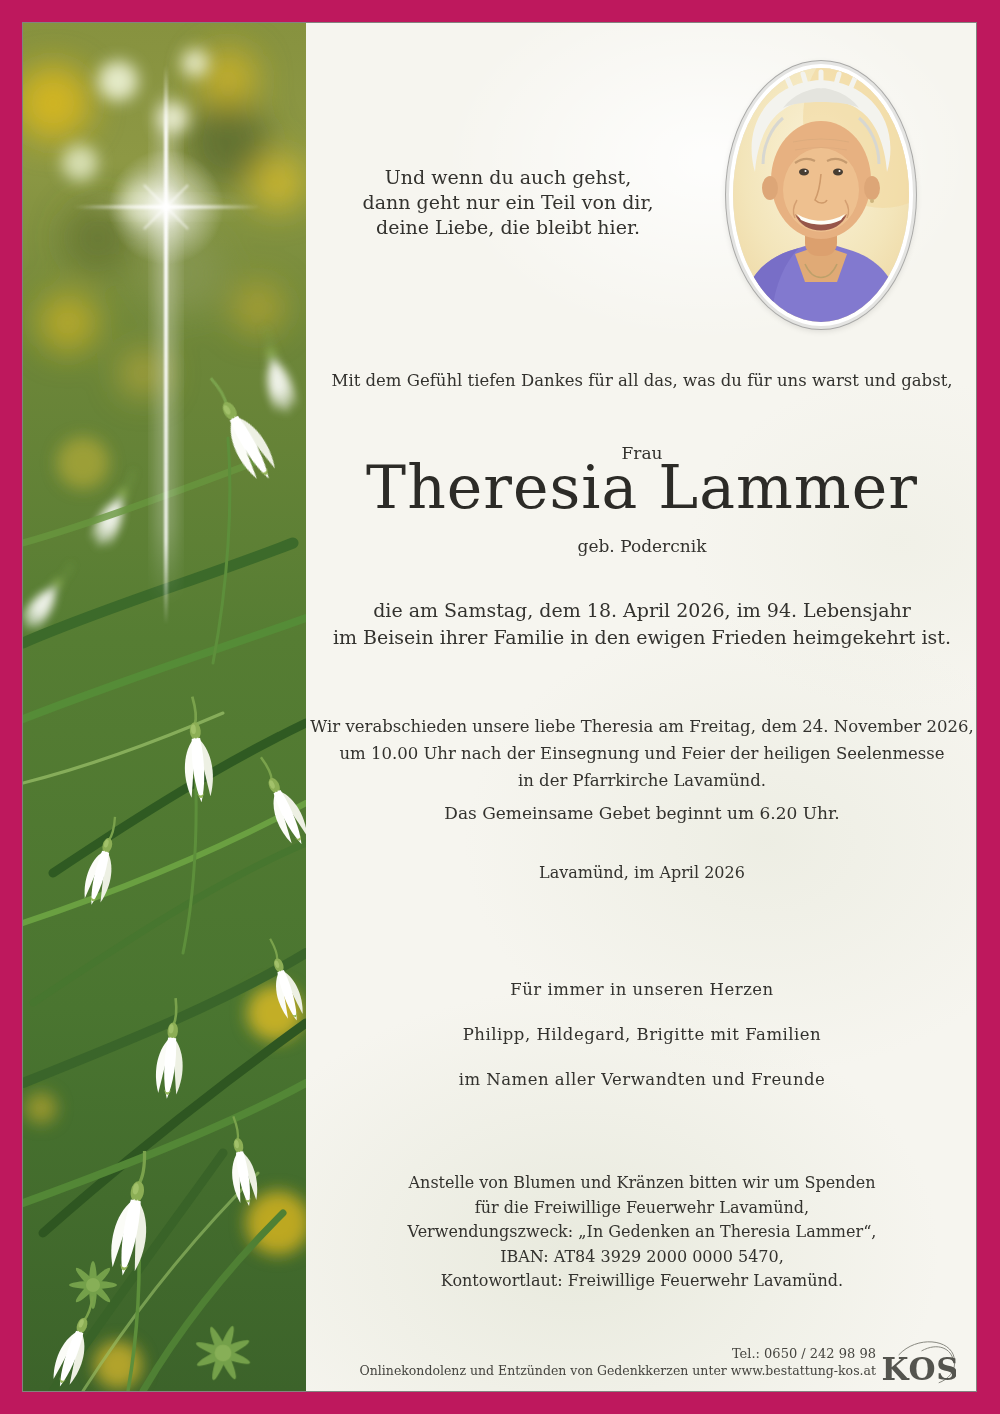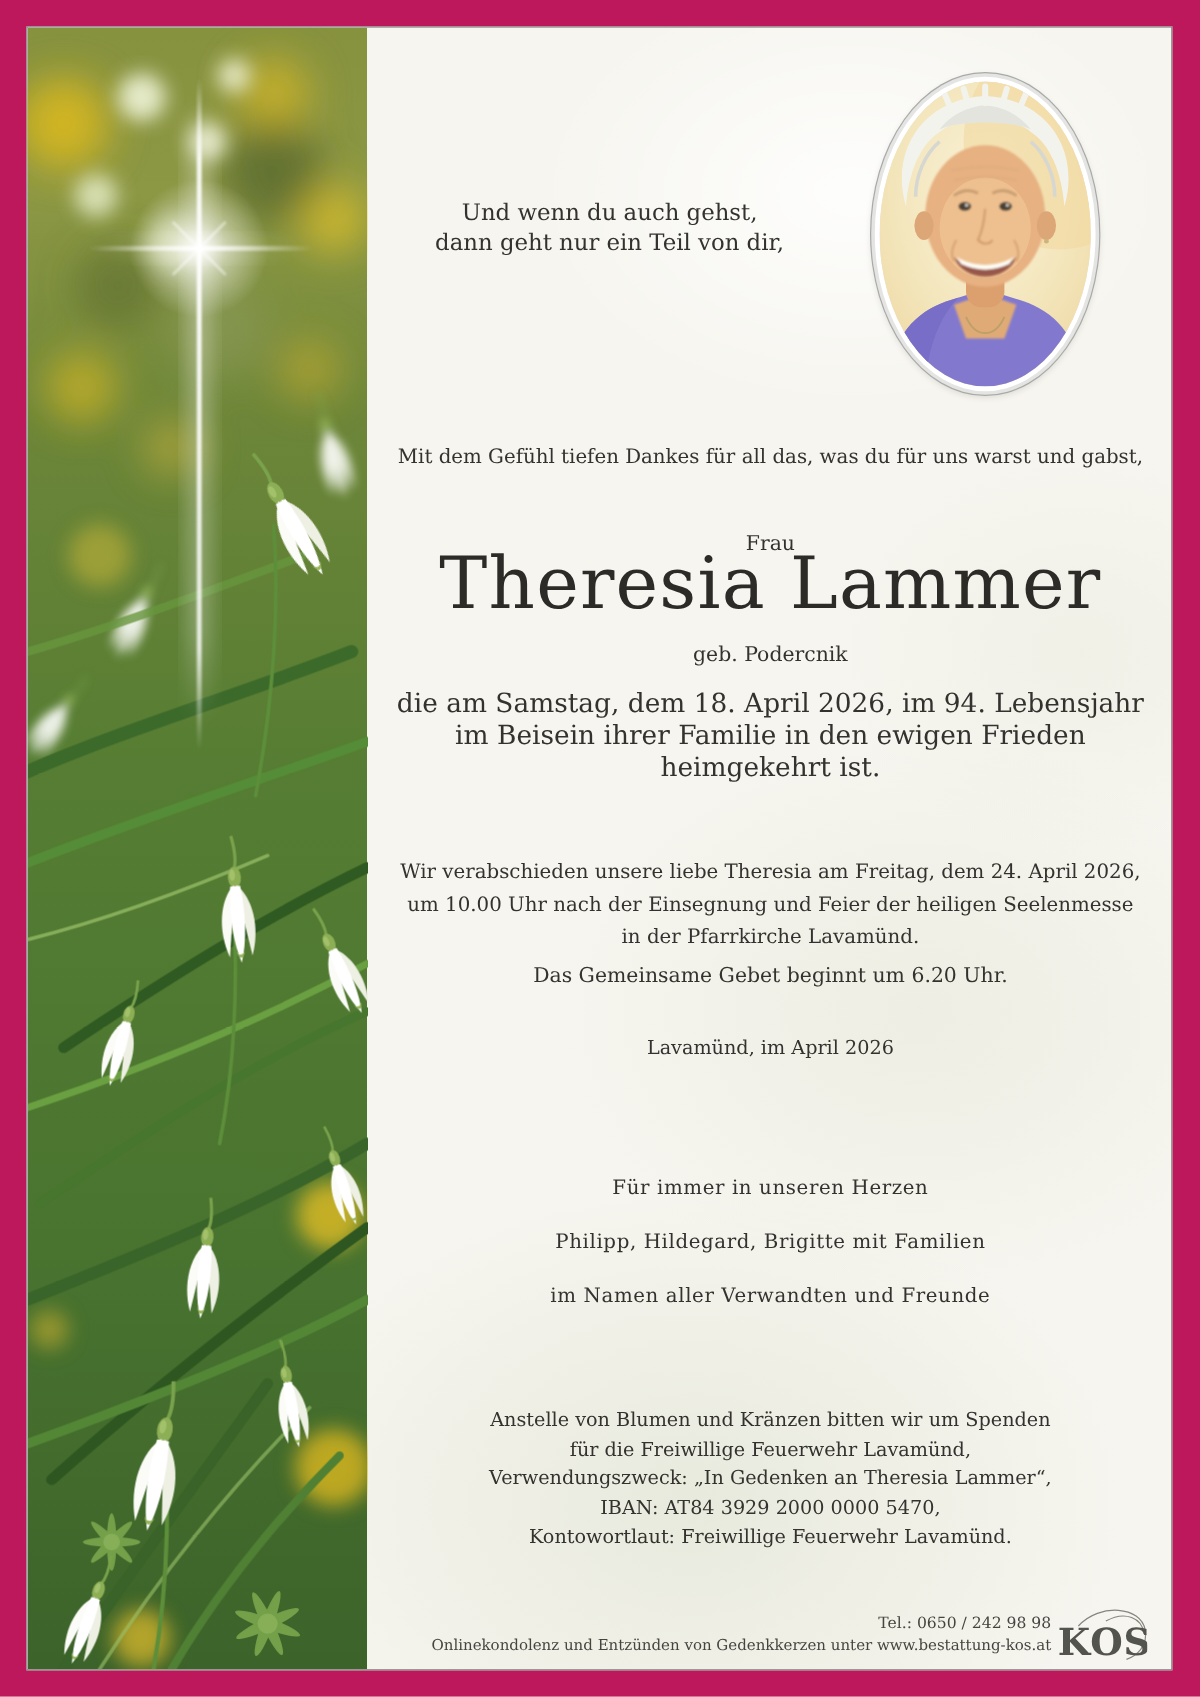--- a/index.html
+++ b/index.html
@@ -33,21 +33,21 @@
   .portrait-inner {
     width:176px; height:254px; border-radius:50%; overflow:hidden;
     box-shadow: 0 0 0 4px #ffffff;
   }
   .portrait-inner svg { display:block; width:100%; height:100%; }
 
   .intro { top:344px; font-size:16.5px; line-height:28px; }
   .salutation { top:420px; font-size:17px; }
   .name { top:432px; font-size:60px; line-height:64px; letter-spacing:1px; color:#2c2b27; }
   .maiden { top:513px; font-size:17px; }
-  .death { top:550px; font-size:22px; line-height:27px; }
+  .death { top:574px; font-size:19px; line-height:27px; }
   .funeral { top:690px; font-size:16.5px; line-height:27px; }
   .prayer { top:780px; font-size:17px; }
   .placedate { top:840px; font-size:16px; }
   .family { top:944px; font-size:16.5px; line-height:45px; letter-spacing:0.5px; }
   .donation { top:1148px; font-size:16px; line-height:24.5px; }
 
   .footer-text { position:absolute; right:100px; top:1322px; text-align:right; color:#45443f; }
   .footer-phone { font-size:13px; line-height:17px; }
   .footer-condolence { font-size:12.5px; line-height:17px; }
   .kos-logo { position:absolute; right:20px; top:1314px; width:82px; height:54px; }
@@ -200,20 +200,21 @@
             <line x1="121" y1="162" x2="165" y2="206"></line>
             <line x1="165" y1="162" x2="121" y2="206"></line>
           </g>
         </g>
       </svg>
     </div>
 
     <div class="txt poem">
       <div>Und wenn du auch gehst,</div>
       <div>dann geht nur ein Teil von dir,</div>
+      <div>deine Liebe, die bleibt hier.</div>
     </div>
 
     <div class="portrait">
       <div class="portrait-inner">
         <svg viewBox="0 0 176 254" preserveAspectRatio="none">
           <defs>
             <radialGradient id="pbg" cx="50%" cy="38%" r="80%">
               <stop offset="0" stop-color="#faf3da"></stop>
               <stop offset="0.55" stop-color="#f3e5ba"></stop>
               <stop offset="1" stop-color="#ecd29a"></stop>
@@ -270,21 +271,21 @@
     <div class="txt col salutation">Frau</div>
     <div class="txt col name">Theresia Lammer</div>
     <div class="txt col maiden">geb. Podercnik</div>
 
     <div class="txt col death">
       <div>die am Samstag, dem 18. April 2026, im 94. Lebensjahr</div>
       <div>im Beisein ihrer Familie in den ewigen Frieden heimgekehrt ist.</div>
     </div>
 
     <div class="txt col funeral">
-      <div>Wir verabschieden unsere liebe Theresia am Freitag, dem 24. April 2026,</div>
+      <div>Wir verabschieden unsere liebe Theresia am Freitag, dem 24. November 2026,</div>
       <div>um 10.00 Uhr nach der Einsegnung und Feier der heiligen Seelenmesse</div>
       <div>in der Pfarrkirche Lavamünd.</div>
     </div>
 
     <div class="txt col prayer">Das Gemeinsame Gebet beginnt um 6.20 Uhr.</div>
     <div class="txt col placedate">Lavamünd, im April 2026</div>
 
     <div class="txt col family">
       <div>Für immer in unseren Herzen</div>
       <div>Philipp, Hildegard, Brigitte mit Familien</div>

